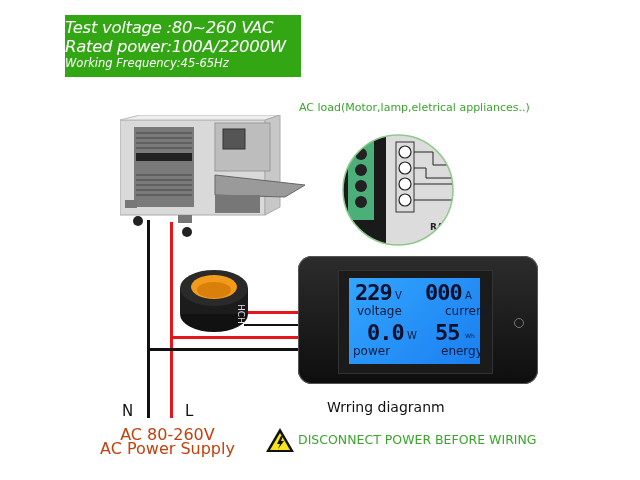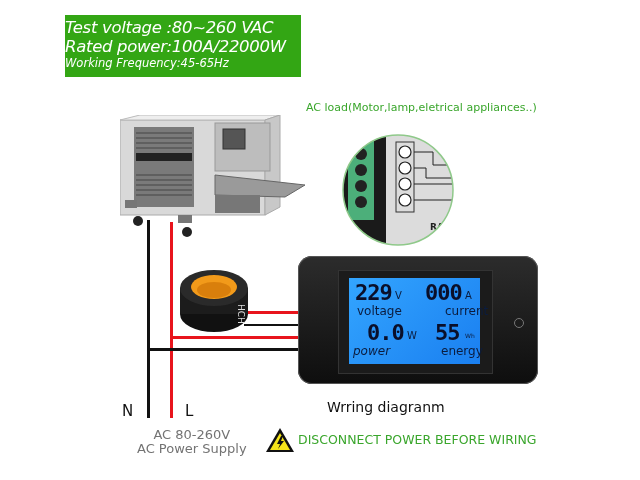--- a/index.html
+++ b/index.html
@@ -3,37 +3,37 @@
 <meta charset="utf-8">
 <style>
   html,body{margin:0;padding:0;background:#ffffff;}
   body{width:640px;height:480px;position:relative;overflow:hidden;font-family:"DejaVu Sans",sans-serif;}
   .abs{position:absolute;}
   .spec-box{left:65px;top:15px;width:236px;height:62px;background:#33a614;color:#fff;
     font-family:"DejaVu Sans",sans-serif;font-style:italic;padding:3px 0 0 0;box-sizing:border-box;}
   .spec-box .l1{font-size:16.5px;line-height:19px;letter-spacing:-0.3px;}
   .spec-box .l2{font-size:16.5px;line-height:19px;letter-spacing:-0.3px;}
   .spec-box .l3{font-size:11.5px;line-height:15px;}
-  .acload{left:299px;top:101px;font-size:11px;color:#3aa62c;margin-left:7px;}
+  .acload{left:299px;top:101px;font-size:11px;color:#3aa62c;}
   .wire{position:absolute;}
   .red{background:#e8141c;}
   .blk{background:#111;}
   
   .cabinet{left:120px;top:115px;width:190px;height:125px;}
   
   .meter{left:298px;top:256px;width:240px;height:128px;background:linear-gradient(#2c2c2c,#0e0e0e);border-radius:14px;box-shadow:0 0 0 1px #555 inset;}
   .bezel{position:absolute;left:40px;top:14px;width:153px;height:102px;background:#1b1b1b;border:1px solid #333;}
   .lcd{position:absolute;left:51px;top:22px;width:131px;height:86px;background:linear-gradient(135deg,#33a5ff,#1a7ff0);}
   .lcd .seg{position:absolute;font-family:"DejaVu Sans Mono",monospace;font-weight:bold;color:#0a0f2a;letter-spacing:-1px;}
   .lcd .lab{position:absolute;color:#0b1c3e;font-size:12px;}
   .lcd .unit{position:absolute;color:#0b1c3e;font-size:10px;}
   .led{position:absolute;left:216px;top:62px;width:8px;height:8px;border:1px solid #777;border-radius:50%;}
   .caption{left:327px;top:399px;font-size:14px;color:#111;}
   .warn{left:298px;top:432px;font-size:12.5px;color:#3aa62c;}
-  .ps{left:100px;top:428px;font-size:13px;color:#737373;text-align:center;line-height:14px;margin-left:37px;}
+  .ps{left:100px;top:428px;font-size:16px;color:#c2410c;text-align:center;line-height:14px;}
   .nl{font-size:15px;color:#111;}
 </style>
 </head>
 <body>
 
 <div class="abs spec-box">
   <div class="l1">Test voltage :80~260 VAC</div>
   <div class="l2">Rated power:100A/22000W</div>
   <div class="l3">Working Frequency:45-65Hz</div>
 </div>
@@ -119,21 +119,21 @@
     <span class="seg" style="left:6px;top:2px;font-size:22px;">229</span>
     <span class="unit" style="left:46px;top:12px;">V</span>
     <span class="seg" style="left:76px;top:2px;font-size:22px;">000</span>
     <span class="unit" style="left:116px;top:12px;">A</span>
     <span class="lab" style="left:8px;top:26px;">voltage</span>
     <span class="lab" style="left:76px;top:26px;margin-left:20px;">current</span>
     <span class="seg" style="left:18px;top:42px;font-size:22px;">0.0</span>
     <span class="unit" style="left:58px;top:52px;">W</span>
     <span class="seg" style="left:86px;top:42px;font-size:22px;">55</span>
     <span class="unit" style="left:116px;top:54px;font-size:6px;">Wh</span>
-    <span class="lab" style="left:4px;top:66px;font-style:italic;">power</span>
+    <span class="lab" style="left:4px;top:66px;">power</span>
     <span class="lab" style="left:76px;top:66px;margin-left:16px;">energy</span>
   </div>
   <div class="led"></div>
 </div>
 
 <div class="abs nl" style="left:122px;top:402px;">N</div>
 <div class="abs nl" style="left:185px;top:402px;">L</div>
 <div class="abs ps">
   <div>AC 80-260V</div>
   <div>AC Power Supply</div>

